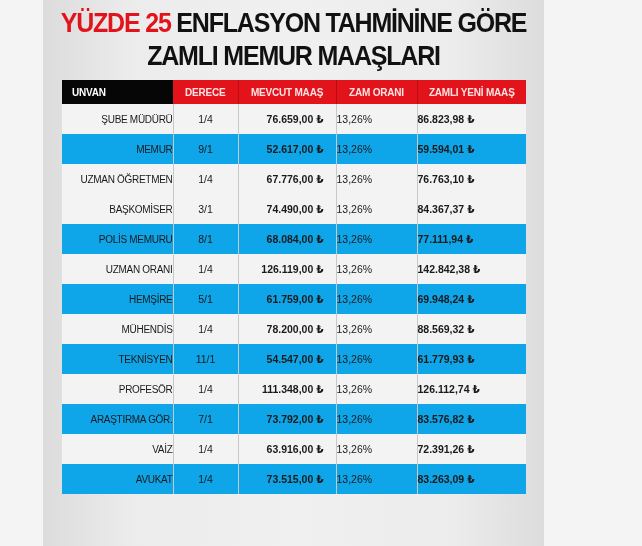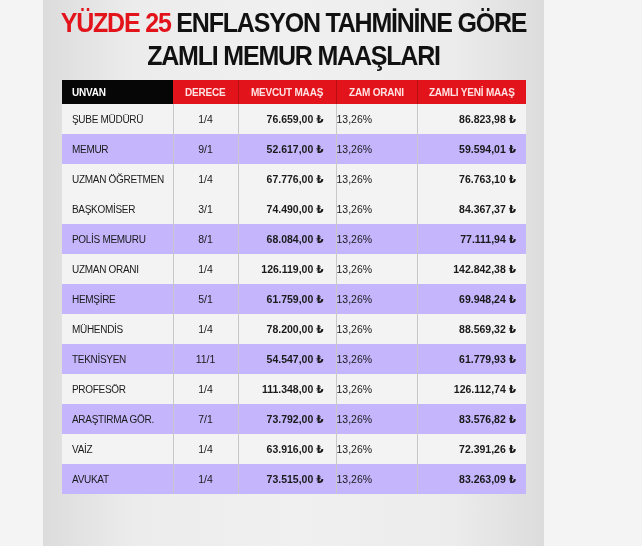--- a/index.html
+++ b/index.html
@@ -43,26 +43,26 @@
     table.salary th.c-unvan { background: #060606; text-align: left; padding-left: 10px; border-right: none; }
     table.salary th.red { background: #e3131b; color: #ffe2e2; text-align: center; }
     table.salary th.last { border-right: none; }
     table.salary td {
       height: 30px; padding: 0;
       color: #1a1a1a;
       border-right: 1px solid #c8c8c8;
     }
     table.salary td:last-child { border-right: none; }
     table.salary tr.odd td { background: #f3f3f3; }
-    table.salary tr.even td { background: #c4b5fd; }
-    td.c-unvan { padding-left: 10px !important; text-align: left; font-size: 10px; letter-spacing: -0.3px; margin-left: 31px; }
+    table.salary tr.even td { background: #0ea5e9; }
+    td.c-unvan { padding-left: 10px !important; text-align: right; font-size: 10px; letter-spacing: -0.3px; margin-left: 31px; }
     td.c-derece { text-align: center; }
     td.c-mevcut { text-align: right; padding-right: 12px !important; font-weight: bold; }
     td.c-oran { text-align: left; }
-    td.c-yeni { text-align: right; padding-right: 10px !important; font-weight: bold; }
+    td.c-yeni { padding-right: 10px !important; font-weight: bold; }
   </style>
 </head>
 <body>
 
 <div class="panel"></div>
 
 <div class="title">
   <div class="line1"><span class="accent">YÜZDE 25</span><span> ENFLASYON TAHMİNİNE GÖRE</span></div>
   <div class="line2">ZAMLI MEMUR MAAŞLARI</div>
 </div>

